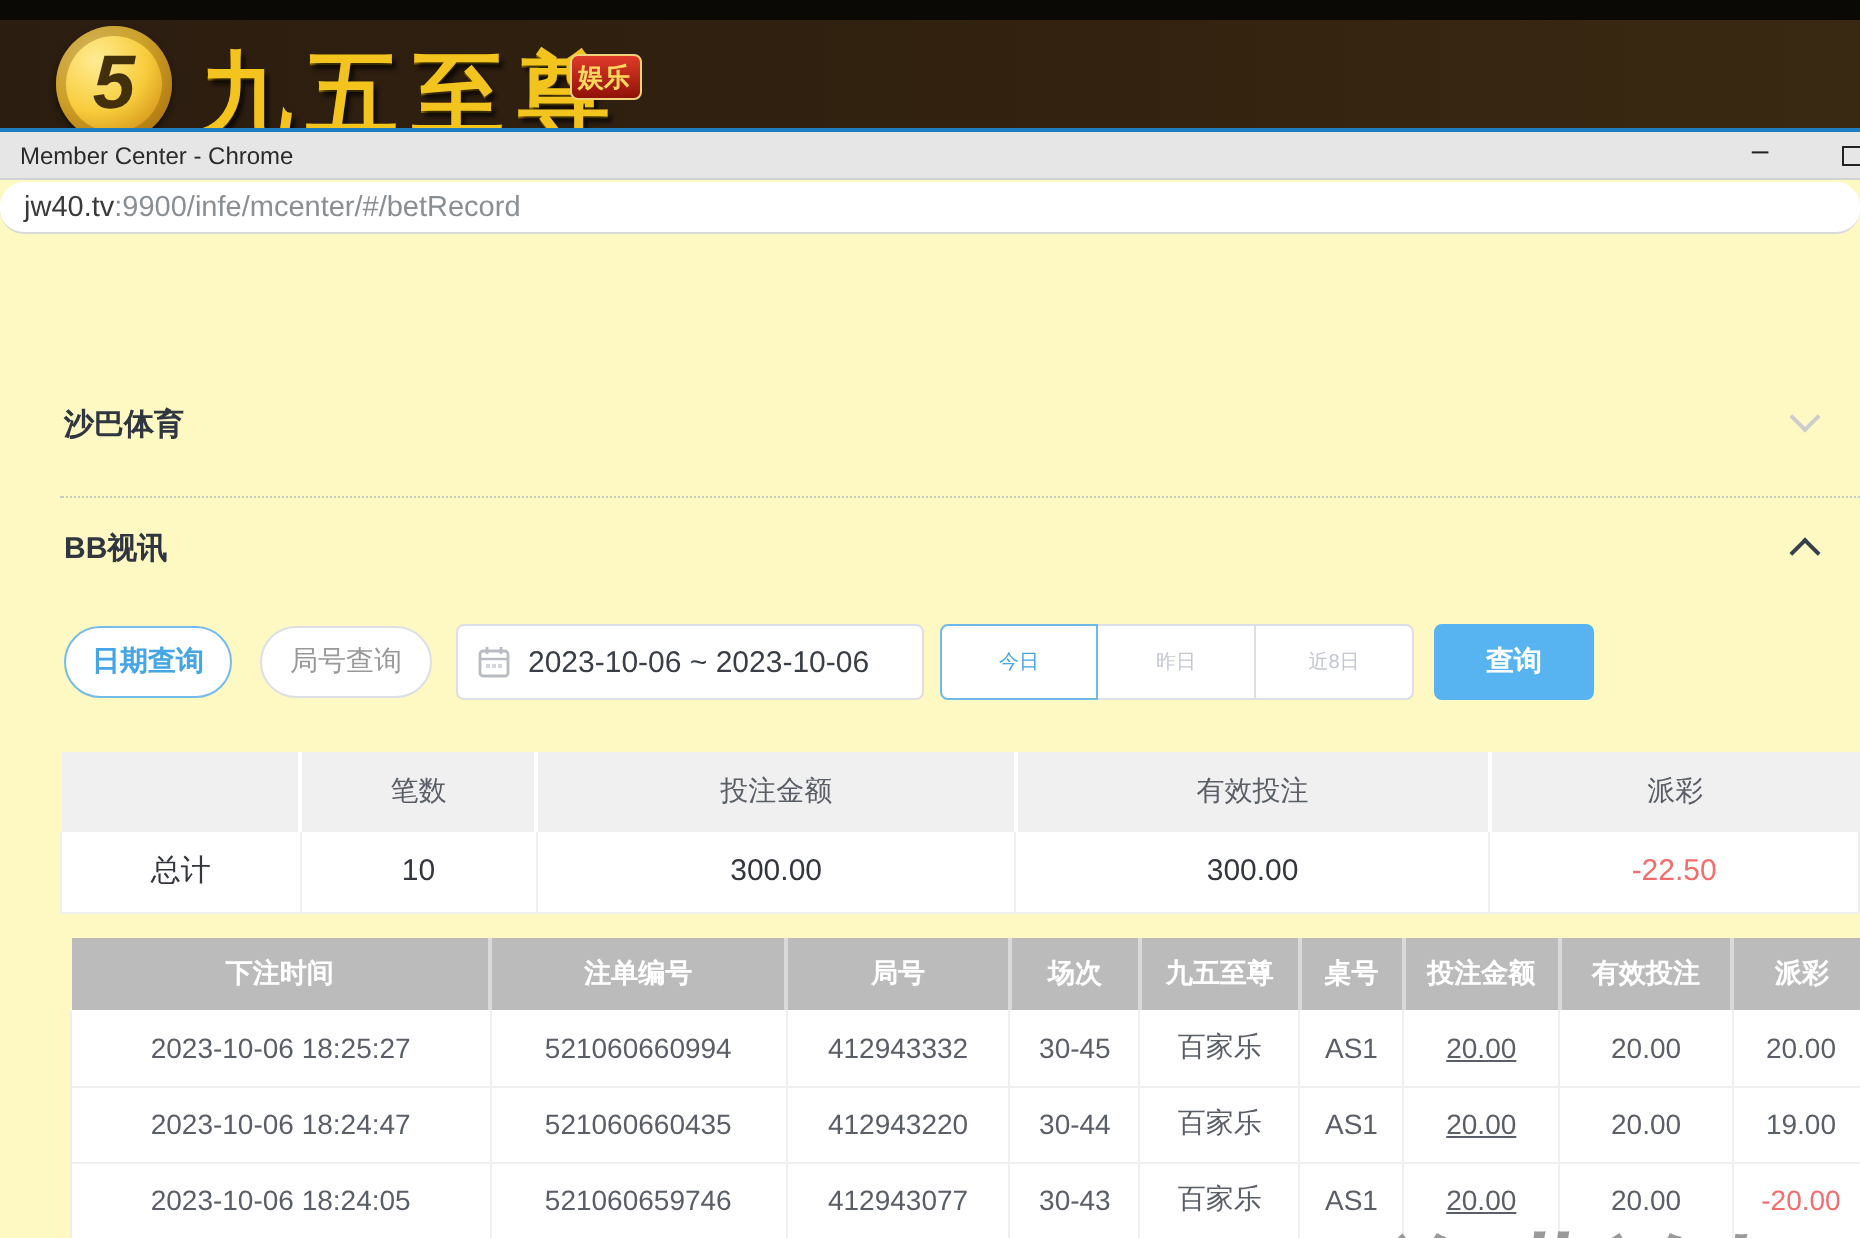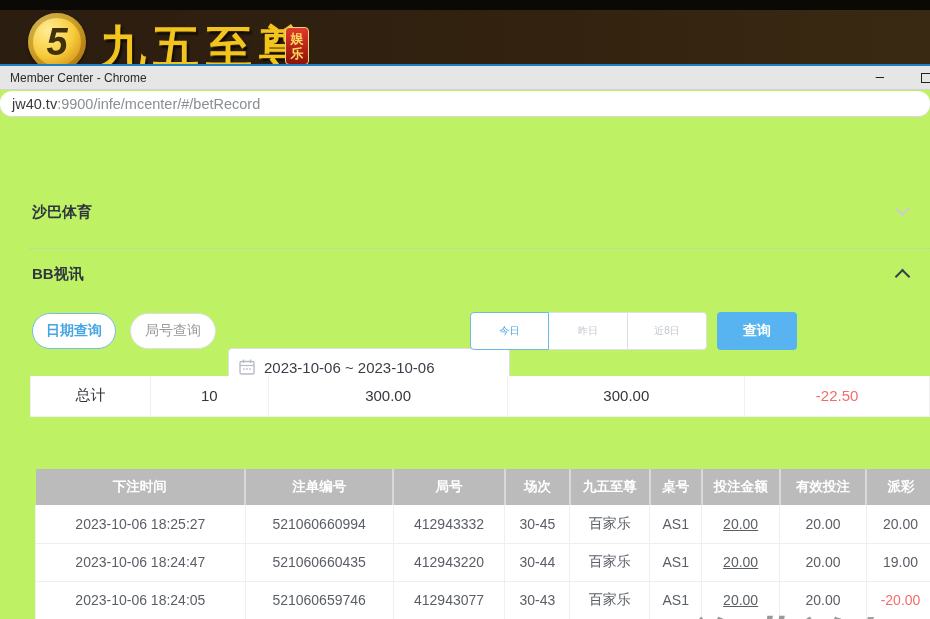--- a/index.html
+++ b/index.html
@@ -10,29 +10,29 @@
   .site-header { position:absolute; top:0; left:0; width:930px; height:64px;
     background:linear-gradient(90deg,#2b1d10,#33220f 60%,#3a2912); overflow:hidden; }
   .top-strip { position:absolute; top:0; left:0; width:100%; height:10px; background:#0b0906; }
   .coin { position:absolute; left:28px; top:13px; width:58px; height:58px; border-radius:50%;
     background:radial-gradient(circle at 35% 30%, #ffec95, #f8cd3c 45%, #d99c1e 72%, #b27a10);
     box-shadow:inset 0 0 0 5px rgba(122,80,8,.35), 0 2px 3px rgba(0,0,0,.5);
     display:flex; align-items:center; justify-content:center;
     font-size:38px; font-weight:bold; color:#42300a; font-style:italic; }
   .brand { position:absolute; left:100px; top:17px; font-size:46px; font-weight:bold; letter-spacing:7px;
     color:#f2c41d; text-shadow:2px 3px 2px rgba(0,0,0,.65), 0 1px 0 #8a6a00; white-space:nowrap; }
-  .badge { position:absolute; left:285px; top:27px; width:24px; padding:3px 3px;
+  .badge { position:absolute; left:285px; top:27px; width:36px; padding:3px 3px;
     background:linear-gradient(#e03a2a,#8f1208); border:1px solid #f0d27a; border-radius:4px;
-    color:#ffd95e; font-size:13px; font-weight:bold; line-height:15px; text-align:center;
+    color:#ffd95e; font-size:13px; font-weight:bold; line-height:15px; text-align:left;
     word-break:break-all; }
   .site-nav { position:absolute; right:163px; top:49px; color:#e3e3e3; font-size:14px; white-space:nowrap; }
 
   
   .chrome { position:absolute; top:64px; left:0; width:930px; height:555px;
-    border-top:2px solid #1e7fc0; background:#bef264; }
+    border-top:2px solid #1e7fc0; background:#fef9c3; }
   .titlebar { position:absolute; top:0; left:0; width:100%; height:24px; background:#e6e6e6;
     border-bottom:1px solid #d2d2d2; }
   .win-title { position:absolute; left:10px; top:5px; font-size:12px; color:#2b2b2b; }
   .win-min { position:absolute; left:862px; top:0; width:36px; height:24px; text-align:center;
     line-height:20px; color:#222; font-size:15px; cursor:default; }
   .win-max { position:absolute; left:921px; top:7px; width:12px; height:10px; border:1px solid #222; }
   .urlbar { position:absolute; top:25px; left:0; width:100%; height:26px; background:#fff;
     border-bottom:1px solid #d9d9d9;border-radius:12px; }
   .url { position:absolute; left:12px; top:5px; font-size:14.5px; }
   .url-host { color:#3a3a3a; }
@@ -48,23 +48,23 @@
   .chev-down { top:0; transform:rotate(45deg); }
   .chev-up { top:6px; transform:rotate(-135deg); border-color:#36404c; }
   .dotted-sep { position:absolute; left:30px; right:0; top:182px; border-top:1px dotted #c9c9c9; }
 
   
   .filters { position:absolute; left:0; top:246px; width:930px; height:40px; }
   .pill { position:absolute; top:1px; height:36px; border-radius:18px; background:#fff;
     font-size:14px; display:flex; align-items:center; justify-content:center; cursor:pointer; }
   .pill-active { left:32px; width:84px; border:1px solid #74bcea; color:#45a5e5; font-weight:bold; }
   .pill-plain  { left:130px; width:86px; border:1px solid #dcdfe6; color:#999; }
-  .date-input { position:absolute; left:228px; top:0; width:282px; height:38px;
+  .date-input { position:absolute; left:228px; top:0; width:234px; height:38px;
     border:1px solid #dcdfe6; border-radius:4px; background:#fff; display:flex; align-items:center;
-    padding-left:10px; cursor:pointer;margin-top:36px; }
+    padding-left:10px; cursor:pointer; }
   .cal-icon { width:16px; height:16px; margin-right:9px; flex:none; }
   .date-text { font-size:15px; color:#3a3f47; }
   .btn-group { position:absolute; left:470px; top:0; display:flex; }
   .gbtn { width:80px; height:38px; border:1px solid #dcdfe6; background:#fff; font-size:10px;
     color:#c3c7cf; display:flex; align-items:center; justify-content:center; margin-left:-1px;
     cursor:pointer; }
   .gbtn:first-child { margin-left:0; border-radius:4px 0 0 4px; width:79px; }
   .gbtn:last-child { border-radius:0 4px 4px 0; }
   .gbtn-active { border-color:#6fb9ea; color:#45a5e5; z-index:2; }
   .search-btn { position:absolute; left:717px; top:0; width:80px; height:38px; background:#57b4f0;
@@ -149,20 +149,27 @@
 
   <table class="summary">
     <colgroup>
         <col style="width:120px">
         <col style="width:118px">
         <col style="width:240px">
         <col style="width:237px">
         <col style="width:185px">
       </colgroup>
     <tbody>
+        <tr>
+      <th></th>
+      <th>笔数</th>
+      <th>投注金额</th>
+      <th>有效投注</th>
+      <th>派彩</th>
+    </tr>
     <tr>
       <td>总计</td>
       <td>10</td>
       <td>300.00</td>
       <td>300.00</td>
       <td class="neg">-22.50</td>
     </tr>
   </tbody>
     </table>
 

